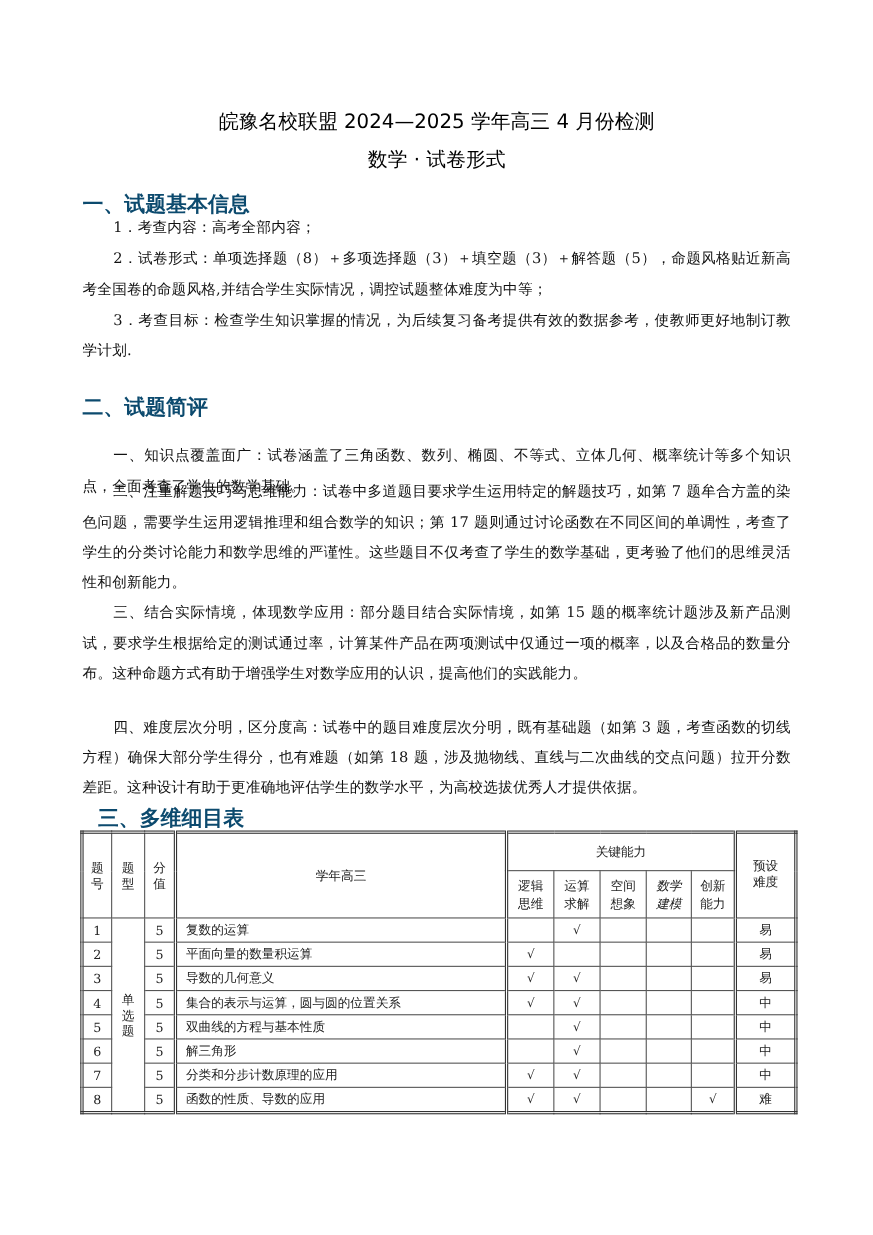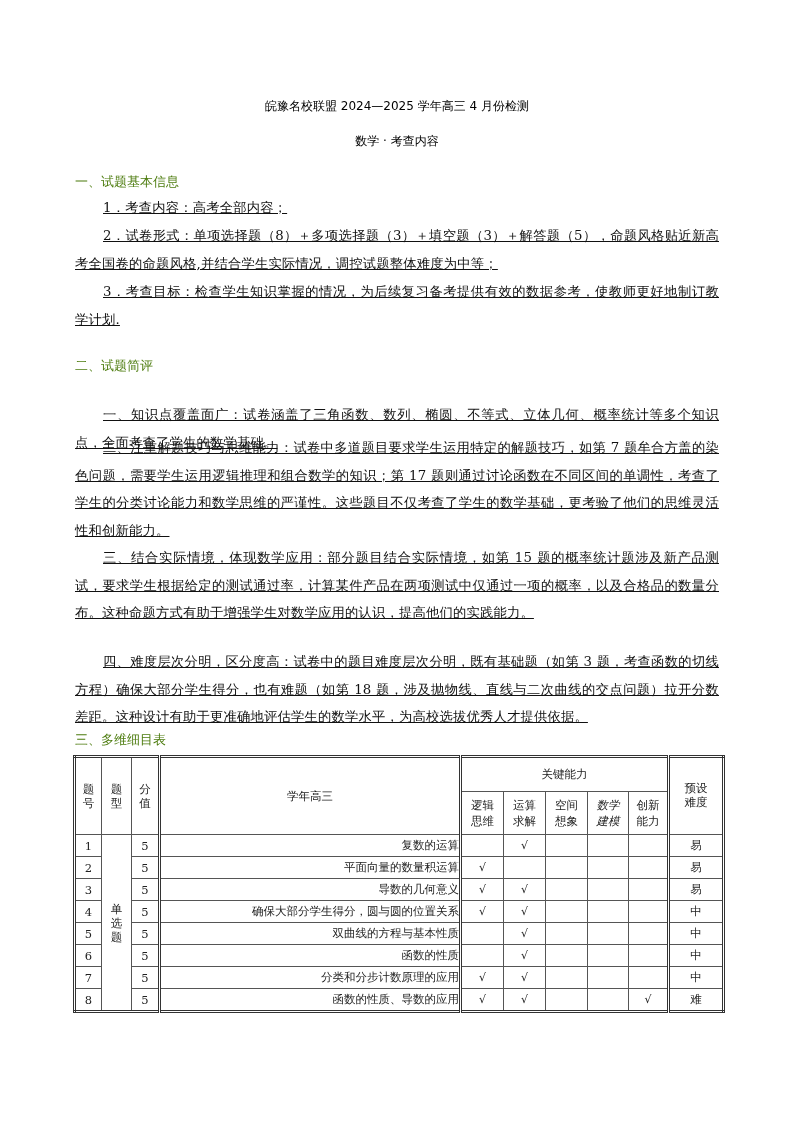--- a/index.html
+++ b/index.html
@@ -1,56 +1,56 @@
 <!DOCTYPE html>
 <html><head>
 <meta charset="utf-8">
 <style>
   html, body { margin:0; padding:0; background:#ffffff; }
   body { width:794px; height:1123px; position:relative; overflow:hidden;
          font-family:"DejaVu Serif", "Liberation Serif", serif; color:#111; }
   .title { position:absolute; left:0; width:794px; text-align:center;
-           font-family:"DejaVu Sans", "Liberation Sans", sans-serif; font-size:12px; color:#000; }
+           font-family:"DejaVu Sans", "Liberation Sans", sans-serif; font-size:18px; color:#000; }
   .t1 { top:98px; }
   .t2 { top:133px; }
   .h { position:absolute; left:75px; font-family:"DejaVu Sans","Liberation Sans",sans-serif;
-       font-size:13px; font-weight:normal; color:#4d7c0f; }
+       font-size:19px; font-weight:bold; color:#0c4a6e; }
   .p { position:absolute; left:75px; width:644px; font-size:13.3px; line-height:27.5px;
        letter-spacing:0.2px; text-align:justify; }
-  .ind { text-indent:28px;text-decoration:underline; }
+  .ind { text-indent:28px; }
   table.grid { position:absolute; left:73px; top:755px; width:649px; border-collapse:collapse;
                border:3px double #333; font-size:11.5px; table-layout:fixed; }
   table.grid td { border:1px solid #555; text-align:center; padding:0; color:#222; }
-  table.grid td.knw { text-align:right; padding-left:8px; }
+  table.grid td.knw { text-align:left; padding-left:8px; }
   .dl { border-left:3px double #333 !important; }
   .dr { border-right:3px double #333 !important; }
   tr.hr1 td { height:33px; }
   tr.hr2 td { height:42px; line-height:16px; }
   tr.dr1 td { height:21px; }
   .vert { line-height:14px; }
   .chk { font-family:"DejaVu Sans", sans-serif; font-size:11px; }
 </style>
 </head>
 <body>
 
 <div class="title t1">皖豫名校联盟 2024—2025 学年高三 4 月份检测</div>
-<div class="title t2">数学 · 考查内容</div>
+<div class="title t2">数学 · 试卷形式</div>
 
 <div class="h" style="top:173px;">一、试题基本信息</div>
 <div class="p ind" style="top:194px;">1．考查内容：高考全部内容；</div>
 <div class="p ind" style="top:222px;">2．试卷形式：单项选择题（8）＋多项选择题（3）＋填空题（3）＋解答题（5），命题风格贴近新高考全国卷的命题风格,并结合学生实际情况，调控试题整体难度为中等；</div>
 <div class="p ind" style="top:278px;">3．考查目标：检查学生知识掌握的情况，为后续复习备考提供有效的数据参考，使教师更好地制订教学计划.</div>
 
 <div class="h" style="top:357px;">二、试题简评</div>
 <div class="p ind" style="top:379px;margin-top:22px;">一、知识点覆盖面广：试卷涵盖了三角函数、数列、椭圆、不等式、立体几何、概率统计等多个知识点，全面考查了学生的数学基础。</div>
 <div class="p ind" style="top:434px;">二、注重解题技巧与思维能力：试卷中多道题目要求学生运用特定的解题技巧，如第 7 题牟合方盖的染色问题，需要学生运用逻辑推理和组合数学的知识；第 17 题则通过讨论函数在不同区间的单调性，考查了学生的分类讨论能力和数学思维的严谨性。这些题目不仅考查了学生的数学基础，更考验了他们的思维灵活性和创新能力。</div>
 <div class="p ind" style="top:544px;">三、结合实际情境，体现数学应用：部分题目结合实际情境，如第 15 题的概率统计题涉及新产品测试，要求学生根据给定的测试通过率，计算某件产品在两项测试中仅通过一项的概率，以及合格品的数量分布。这种命题方式有助于增强学生对数学应用的认识，提高他们的实践能力。</div>
 <div class="p ind" style="top:648px;">四、难度层次分明，区分度高：试卷中的题目难度层次分明，既有基础题（如第 3 题，考查函数的切线方程）确保大部分学生得分，也有难题（如第 18 题，涉及抛物线、直线与二次曲线的交点问题）拉开分数差距。这种设计有助于更准确地评估学生的数学水平，为高校选拔优秀人才提供依据。</div>
 
-<div class="h" style="top:731px; left:75px;">三、多维细目表</div>
+<div class="h" style="top:731px; left:89px;">三、多维细目表</div>
 
 <table class="grid">
   <colgroup>
     <col style="width:27px">
       <col style="width:30px">
       <col style="width:28px">
     <col style="width:301px">
     <col style="width:43px">
       <col style="width:42px">
       <col style="width:42px">
@@ -115,21 +115,21 @@
         <td class="chk"><span>√</span></td>
         <td class="chk"><span>√</span></td>
         <td class="chk"></td>
         <td class="chk"></td>
         <td class="chk"></td>
         <td class="dl">易</td>
       </tr>
       <tr class="dr1">
         <td>4</td>
         <td class="dr">5</td>
-        <td class="knw dr">确保大部分学生得分，圆与圆的位置关系</td>
+        <td class="knw dr">集合的表示与运算，圆与圆的位置关系</td>
         <td class="chk"><span>√</span></td>
         <td class="chk"><span>√</span></td>
         <td class="chk"></td>
         <td class="chk"></td>
         <td class="chk"></td>
         <td class="dl">中</td>
       </tr>
       <tr class="dr1">
         <td>5</td>
         <td class="dr">5</td>
@@ -137,21 +137,21 @@
         <td class="chk"></td>
         <td class="chk"><span>√</span></td>
         <td class="chk"></td>
         <td class="chk"></td>
         <td class="chk"></td>
         <td class="dl">中</td>
       </tr>
       <tr class="dr1">
         <td>6</td>
         <td class="dr">5</td>
-        <td class="knw dr">函数的性质</td>
+        <td class="knw dr">解三角形</td>
         <td class="chk"></td>
         <td class="chk"><span>√</span></td>
         <td class="chk"></td>
         <td class="chk"></td>
         <td class="chk"></td>
         <td class="dl">中</td>
       </tr>
       <tr class="dr1">
         <td>7</td>
         <td class="dr">5</td>

